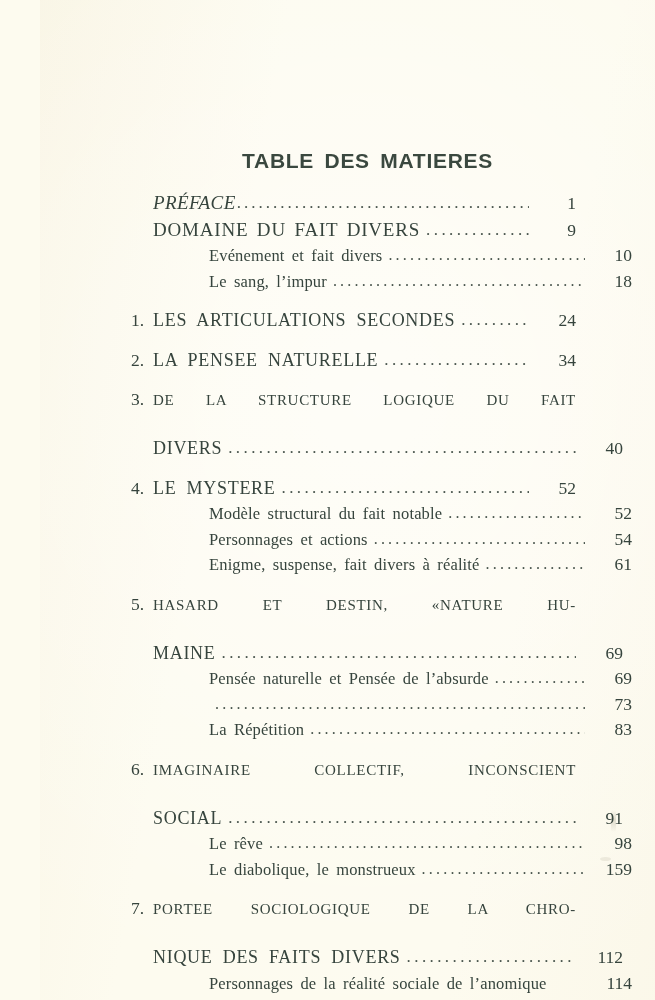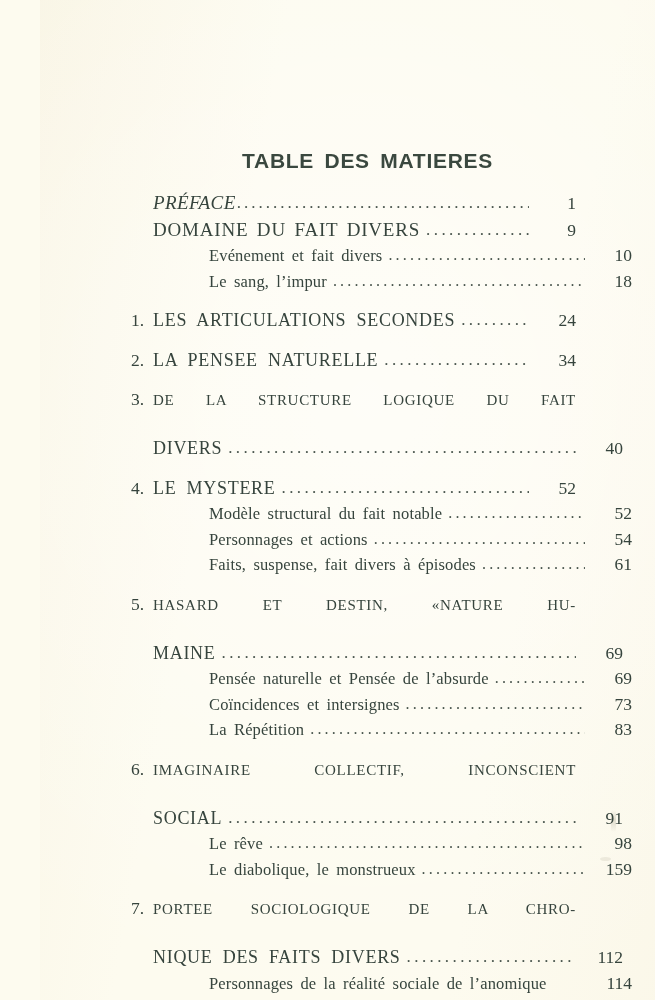--- a/index.html
+++ b/index.html
@@ -290,21 +290,21 @@
         <span class="num blank">.</span>
         <span class="label-wrap">
           <span class="label">Personnages et actions</span>
           <span class="leader">...........................................................................</span>
         </span>
         <span class="pageno">54</span>
       </div>
       <div class="entry lvl-sub">
         <span class="num blank">.</span>
         <span class="label-wrap">
-          <span class="label">Faits, suspense, fait divers à épisodes</span>
+          <span class="label">Enigme, suspense, fait divers à réalité</span>
           <span class="leader">...........................................................................</span>
         </span>
         <span class="pageno">61</span>
       </div>
       <div class="entry lvl-chap headline-row group-start">
         <span class="num">5.</span>
         <span class="head-text justified">HASARD ET DESTIN, «NATURE HU-</span>
       </div>
       <div class="entry lvl-chap cont">
         <span class="label-wrap">
@@ -317,21 +317,20 @@
         <span class="num blank">.</span>
         <span class="label-wrap">
           <span class="label">Pensée naturelle et Pensée de l’absurde</span>
           <span class="leader">...........................................................................</span>
         </span>
         <span class="pageno">69</span>
       </div>
       <div class="entry lvl-sub">
         <span class="num blank">.</span>
         <span class="label-wrap">
-          <span class="label">Coïncidences et intersignes</span>
           <span class="leader">...........................................................................</span>
         </span>
         <span class="pageno">73</span>
       </div>
       <div class="entry lvl-sub">
         <span class="num blank">.</span>
         <span class="label-wrap">
           <span class="label">La Répétition</span>
           <span class="leader">...........................................................................</span>
         </span>

